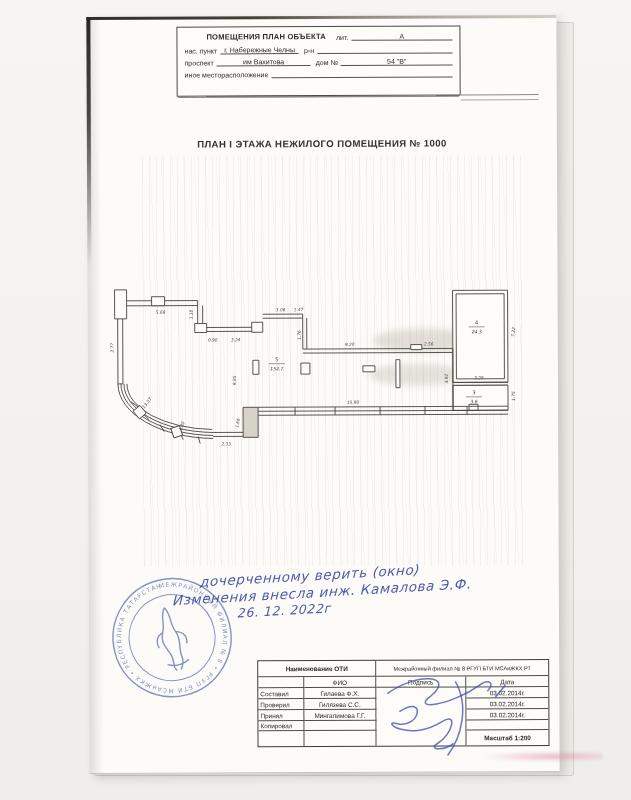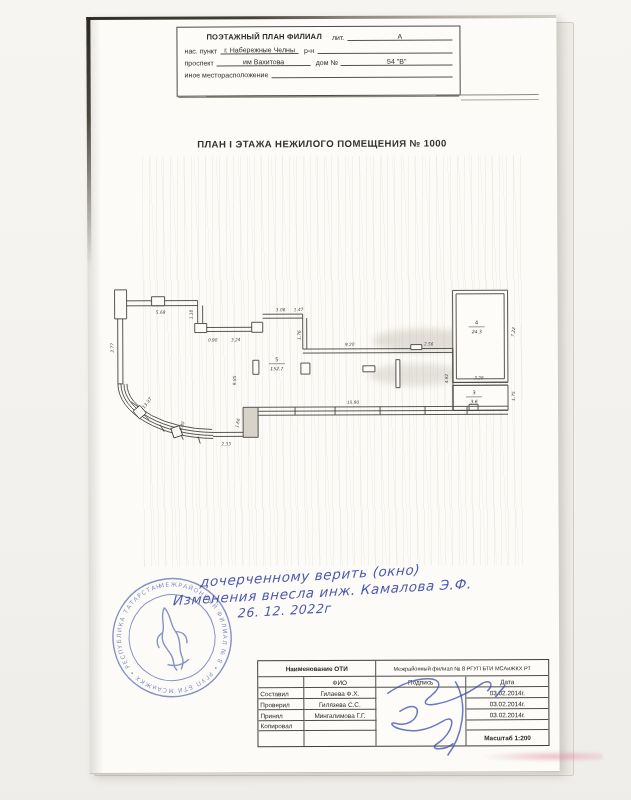--- a/index.html
+++ b/index.html
@@ -118,21 +118,21 @@
   <div class="under-page"></div>
 
   <div class="sheet">
     <div class="top-edge"></div>
     <div class="left-spine"></div>
     <div class="spine-shadow"></div>
     <div class="texture"></div>
 
     <div class="header-box">
       <div class="hrow">
-        <span class="htitle">ПОЭТАЖНЫЙ ПЛАН ФИЛИАЛ</span>
+        <span class="htitle">ПОМЕЩЕНИЯ ПЛАН ОБЪЕКТА</span>
         <span class="hlabel">лит.</span>
         <span class="hfill">А</span>
       </div>
       <div class="hrow">
         <span class="hlabel">нас. пункт</span>
         <span class="hvalue">г. Набережные Челны</span>
         <span class="hlabel" style="margin-left:5px;">р-н</span>
         <span class="hfill"></span>
       </div>
       <div class="hrow">

